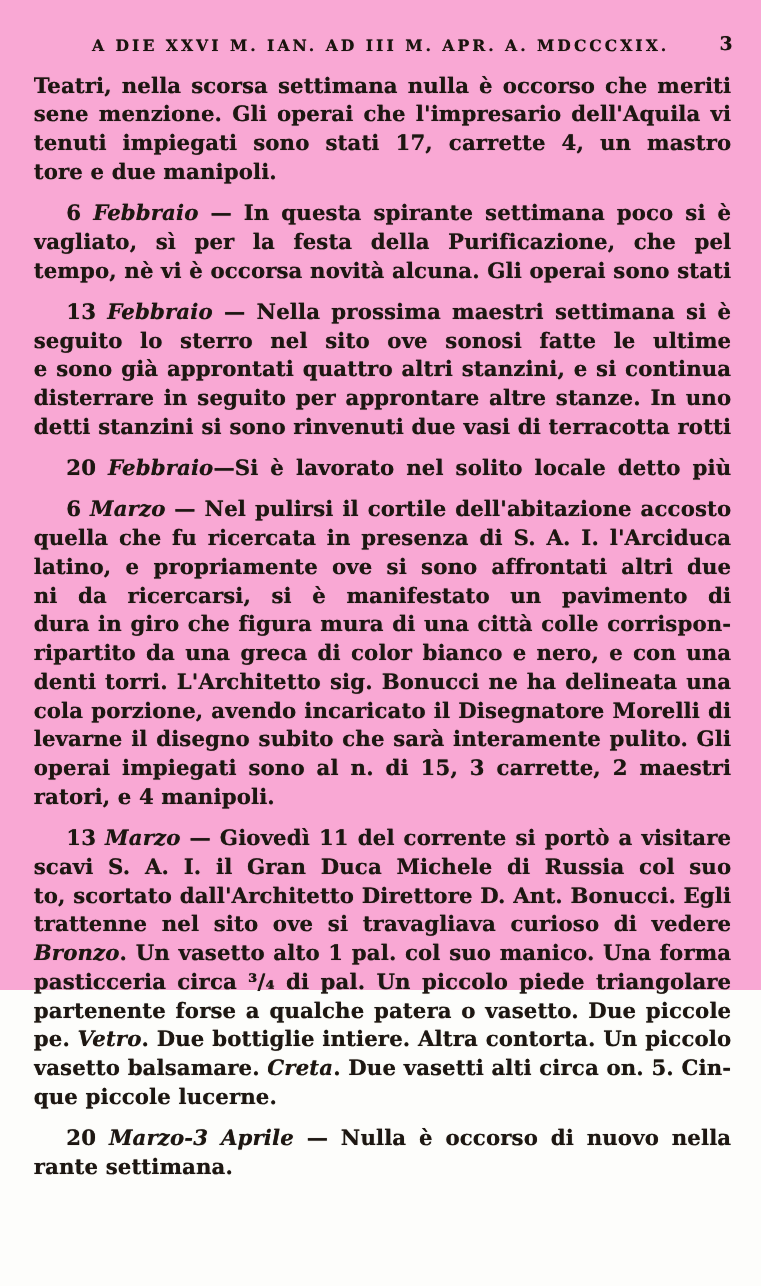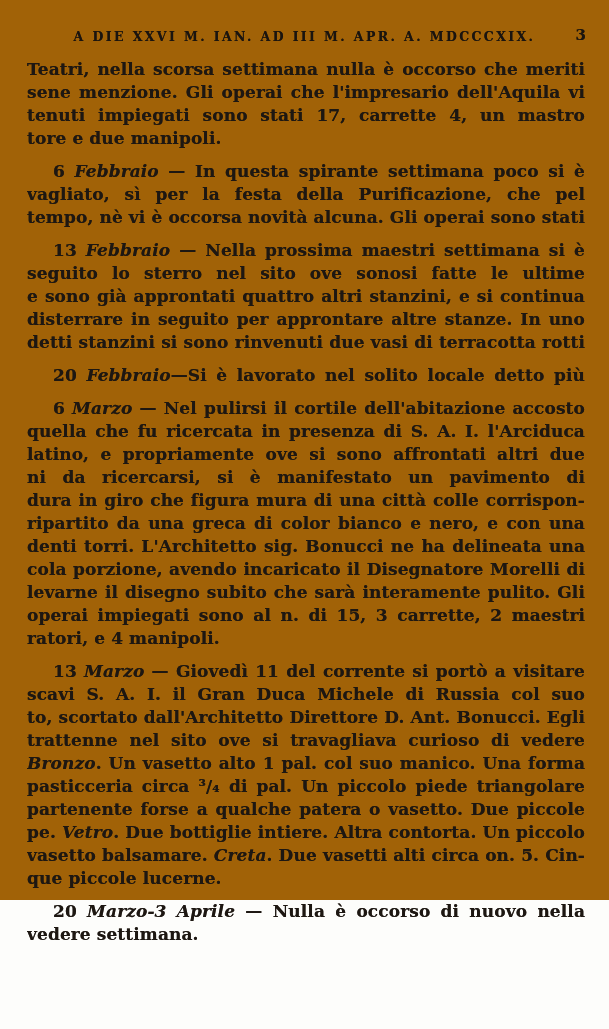--- a/index.html
+++ b/index.html
@@ -6,22 +6,22 @@
     margin: 0;
     padding: 0;
     width: 609px;
     height: 1029px;
     overflow: hidden;
     background: #fdfdfb;
   }
   .page {
     position: relative;
     width: 609px;
-    height: 900px;
-    background: #a16207;
+    height: 792px;
+    background: #f9a8d4;
     color: #1d1712;
     font-family: "DejaVu Serif", "Liberation Serif", serif;
     text-shadow: 0 0 0.55px rgba(32, 24, 16, 0.75);
   }
   .running-head {
     position: relative;
     padding-top: 29px;
     height: 18px;
   }
   .running-head .head-text {
@@ -116,16 +116,16 @@
         <div class="line"><span class="run">trattenne nel sito ove si travagliava curioso di vedere scava-</span></div>
         <div class="line"><span class="run italic">Bronzo</span><span class="run">. Un vasetto alto 1 pal. col suo manico. Una forma di</span></div>
         <div class="line"><span class="run">pasticceria circa ³/₄ di pal. Un piccolo piede triangolare ap-</span></div>
         <div class="line"><span class="run">partenente forse a qualche patera o vasetto. Due piccole cop-</span></div>
         <div class="line"><span class="run">pe. </span><span class="run italic">Vetro</span><span class="run">. Due bottiglie intiere. Altra contorta. Un piccolo</span></div>
         <div class="line"><span class="run">vasetto balsamare. </span><span class="run italic">Creta</span><span class="run">. Due vasetti alti circa on. 5. Cin-</span></div>
         <div class="line short"><span class="run">que piccole lucerne.</span></div>
       </div>
       <div class="para indent">
         <div class="line"><span class="run">20 </span><span class="run italic">Marzo-3 Aprile</span><span class="run"> — Nulla è occorso di nuovo nella spi-</span></div>
-        <div class="line short"><span class="run">vedere settimana.</span></div>
+        <div class="line short"><span class="run">rante settimana.</span></div>
       </div>
     </div>
 </div>
 
 </body></html>

